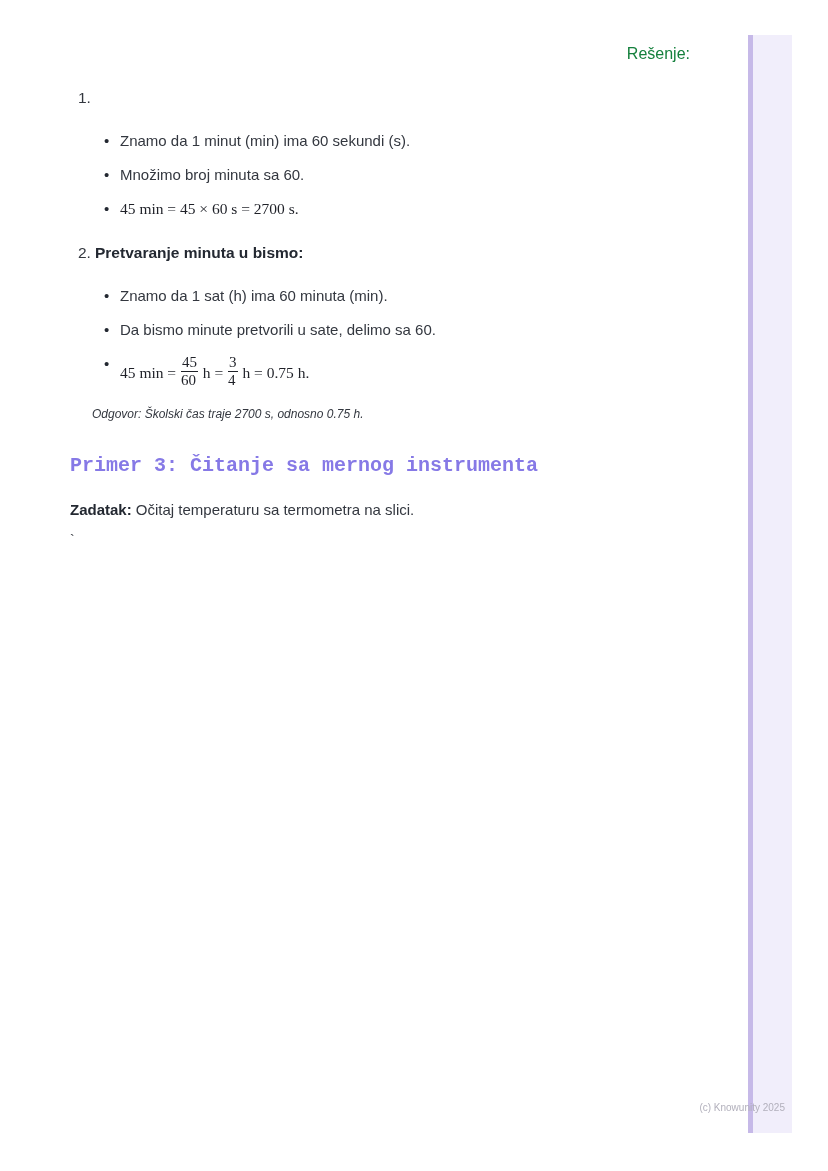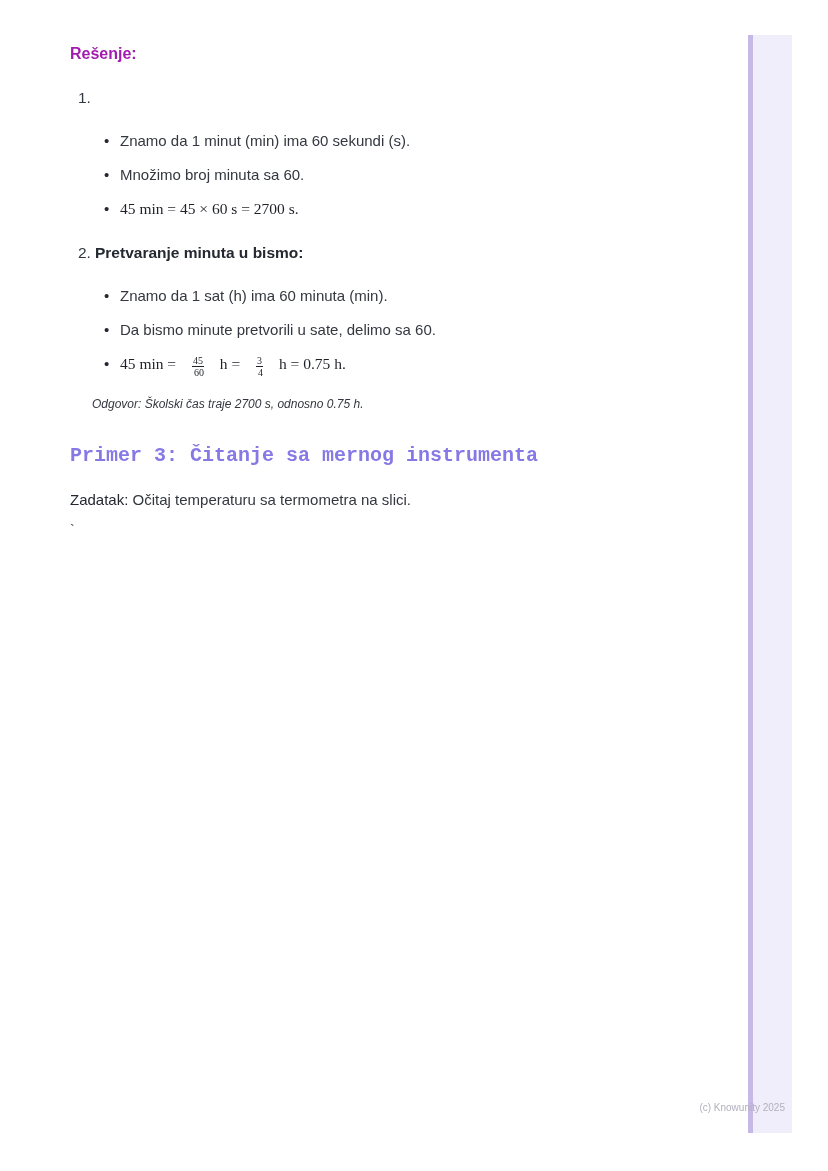--- a/index.html
+++ b/index.html
@@ -17,23 +17,24 @@
   }
   .content {
     position: absolute;
     left: 70px;
     top: 44px;
     width: 620px;
   }
   .solution-heading {
     font-size: 16px;
     line-height: 19px;
-    font-weight: 700;
-    color: #a21caf;
+    font-weight: 400;
+    color: #15803d;
     margin: 0;
+    text-align: right;
   }
   ol.steps, ul.bullets {
     list-style: none;
     margin: 0;
     padding: 0;
   }
   .step-title-row {
     display: flex;
     margin-top: 25px;
     line-height: 19px;
@@ -69,24 +70,24 @@
     font-size: 15px;
   }
   .math {
     font-family: Liberation Serif, serif;
     font-size: 15.5px;
     color: #1f2128;
   }
   .frac {
     display: inline-block;
     vertical-align: -7px;
-    text-align: right;
-    font-size: 10px;
+    text-align: left;
+    font-size: 15px;
     line-height: 1.1;
-    margin: 0 12px;
+    margin: 0 1px;
   }
   .frac .num {
     display: block;
     border-bottom: 1px solid #1f2128;
     padding: 0 1px;
   }
   .frac .den {
     display: block;
   }
   .answer {
@@ -103,21 +104,21 @@
     font-weight: 700;
     color: #8679e6;
     font-family: Liberation Mono, monospace;
   }
   .task {
     margin: 22px 0 0 0;
     font-size: 15px;
     line-height: 19px;
   }
   .task-label {
-    font-weight: 400;
+    font-weight: 700;
     color: #232831;
     text-align: center;
   }
   .stray {
     margin-top: 13px;
     font-size: 14px;
     color: #33373f;
   }
   .stripe {
     position: absolute;

